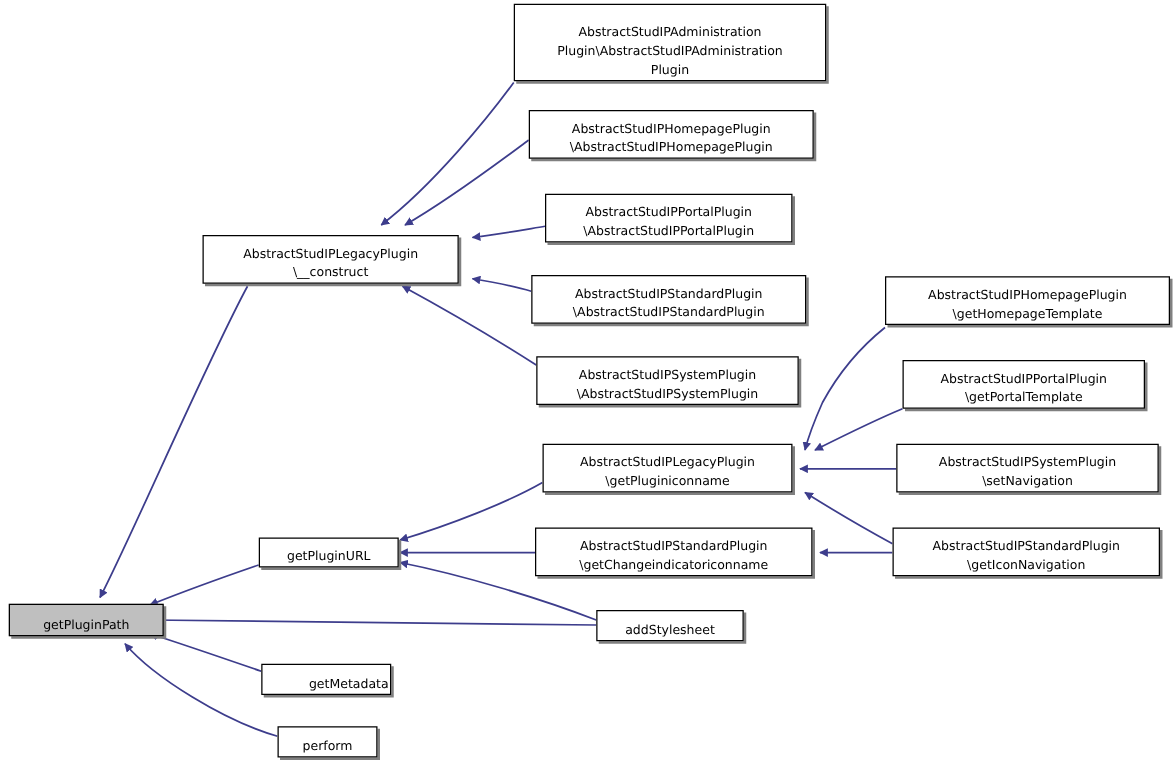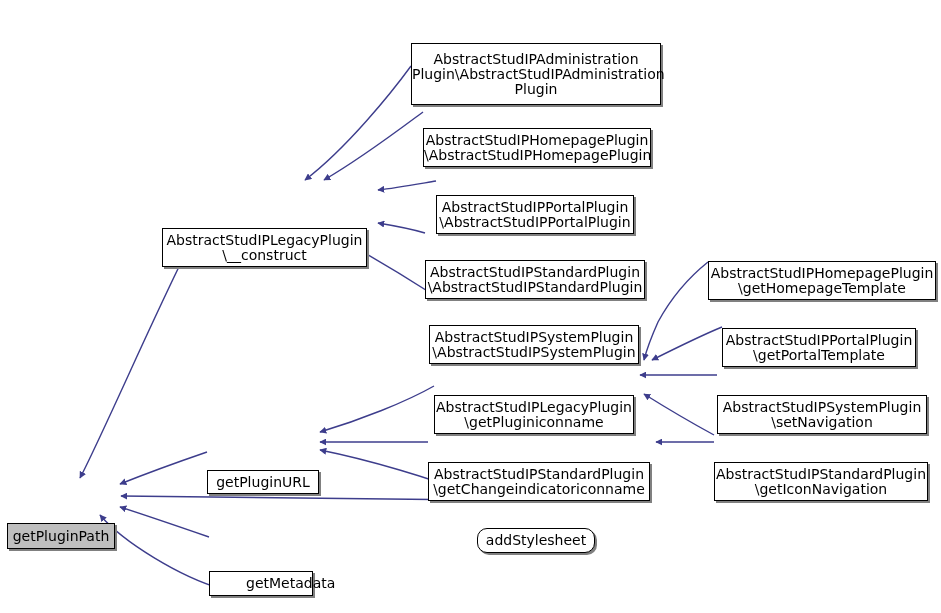--- a/index.html
+++ b/index.html
@@ -10,30 +10,29 @@
     font-family:"DejaVu Sans","Liberation Sans",sans-serif;
     overflow:hidden;
   }
   svg#edges{position:absolute;left:0;top:0;width:941px;height:613px;pointer-events:none;}
   .node{
     position:absolute;
     box-sizing:border-box;
     border:1px solid #000000;
     background:#ffffff;
     color:#000000;
-    font-size:14px;
+    font-size:10px;
     line-height:15px;
     text-align:center;
     display:flex;
-    align-items:center;
+    align-items:flex-end;
     justify-content:center;
     white-space:pre;
     box-shadow:2px 2px 0 0 #808080;
     z-index:2;
-    margin-top:40px;
   }
   .node.focus{background:#bfbfbf;}
   .node .lbl{display:block;width:100%;}
 </style>
 </head>
 <body>
 
 <div id="canvas">
   <svg id="edges" xmlns="http://www.w3.org/2000/svg">
     <defs>
@@ -82,18 +81,18 @@
 \getPortalTemplate</span></div>
       <div class="node" style="left: 717px; top: 355px; width: 210px; height: 39px;"><span class="lbl">AbstractStudIPSystemPlugin
 \setNavigation</span></div>
       <div class="node" style="left: 434px; top: 355px; width: 200px; height: 39px;"><span class="lbl">AbstractStudIPLegacyPlugin
 \getPluginiconname</span></div>
       <div class="node" style="left: 428px; top: 422px; width: 222px; height: 39px;"><span class="lbl">AbstractStudIPStandardPlugin
 \getChangeindicatoriconname</span></div>
       <div class="node" style="left: 714px; top: 422px; width: 214px; height: 39px;"><span class="lbl">AbstractStudIPStandardPlugin
 \getIconNavigation</span></div>
       <div class="node" style="left: 207px; top: 430px; width: 112px; height: 24px;"><span class="lbl">getPluginURL</span></div>
-      <div class="node" style="left: 477px; top: 488px; width: 118px; height: 25px; border-radius: 10px;"><span class="lbl">addStylesheet</span></div>
-      <div class="node focus" style="left: 7px; top: 483px; width: 108px; height: 26px;"><span class="lbl">getPluginPath</span></div>
+      <div class="node" style="left: 477px; top: 488px; width: 118px; height: 25px;"><span class="lbl">addStylesheet</span></div>
+      <div class="node focus" style="left: 7px; top: 483px; width: 124px; height: 26px;"><span class="lbl">getPluginPath</span></div>
       <div class="node" style="left: 209px; top: 531px; width: 104px; height: 25px; padding-left: 36px;"><span class="lbl">getMetadata</span></div>
       <div class="node" style="left: 222px; top: 581px; width: 80px; height: 25px;"><span class="lbl">perform</span></div>
     </div>
 </div>
 
 </body></html>

